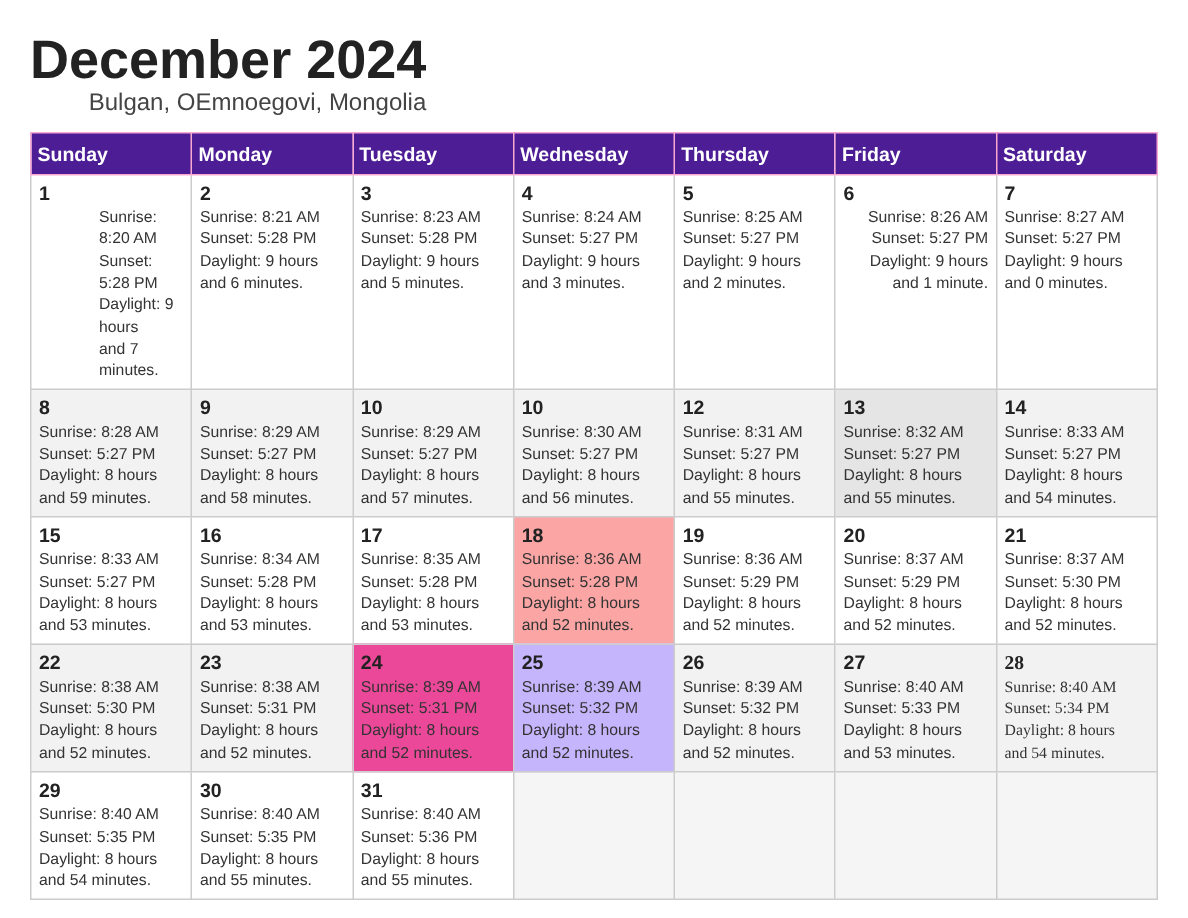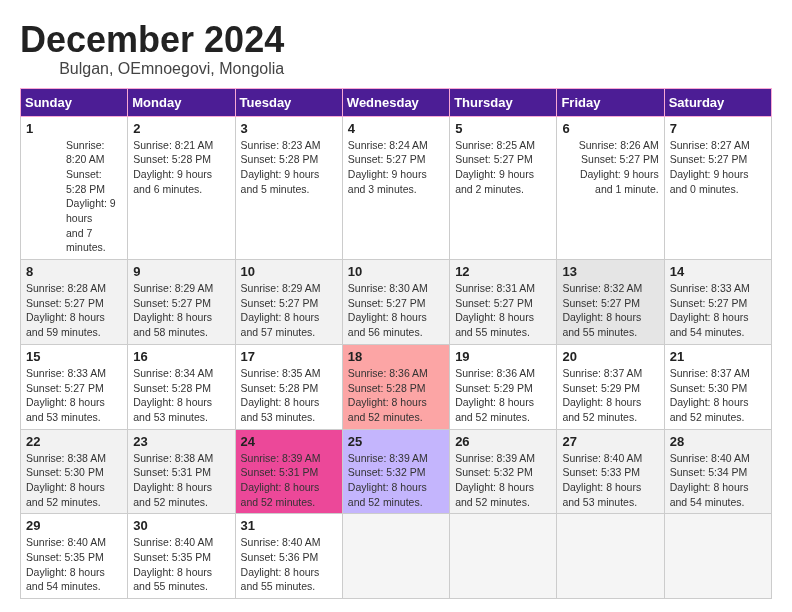--- a/index.html
+++ b/index.html
@@ -298,21 +298,21 @@
 Daylight: 8 hours
 and 52 minutes.</div>
         </td>
         <td style="background: rgb(242, 242, 242);">
           <span class="day-number">27</span>
           <div class="day-info" style="white-space: pre-line;">Sunrise: 8:40 AM
 Sunset: 5:33 PM
 Daylight: 8 hours
 and 53 minutes.</div>
         </td>
-        <td style="background: rgb(242, 242, 242);">
+        <td style="background: rgb(242, 242, 242); font-family: Liberation Serif, serif;">
           <span class="day-number">28</span>
           <div class="day-info" style="white-space: pre-line;">Sunrise: 8:40 AM
 Sunset: 5:34 PM
 Daylight: 8 hours
 and 54 minutes.</div>
         </td>
       </tr>
       <tr>
         <td style="background: rgb(255, 255, 255);">
           <span class="day-number">29</span>

